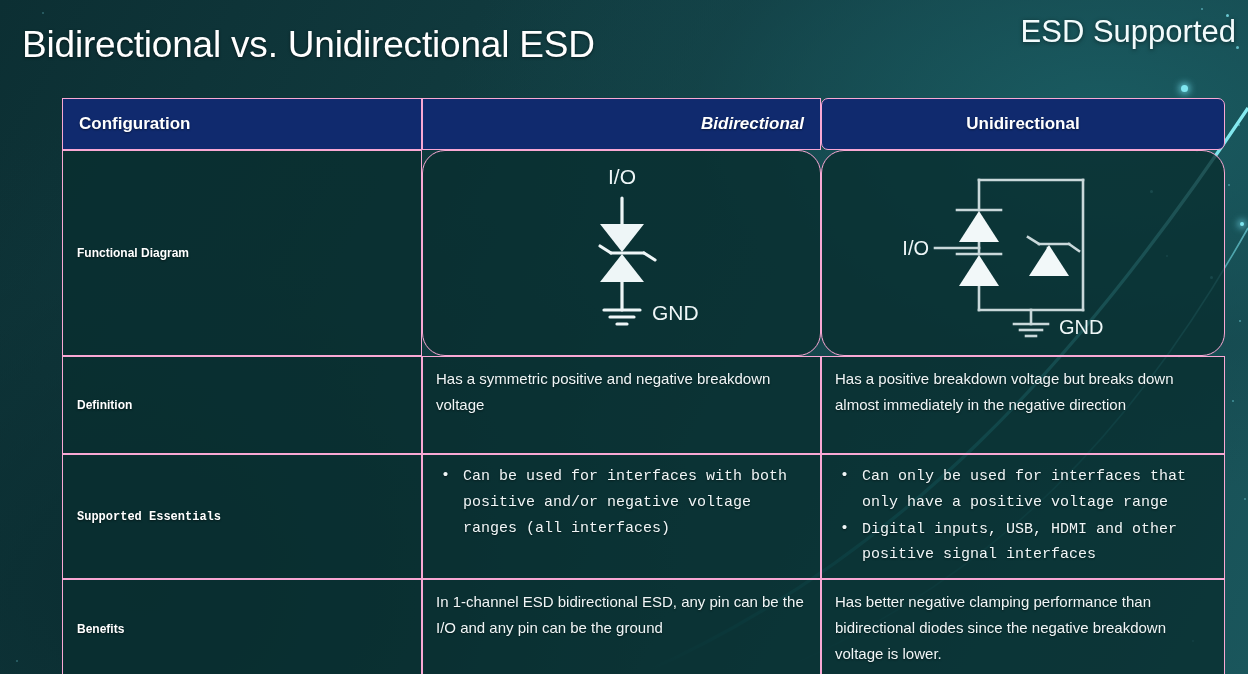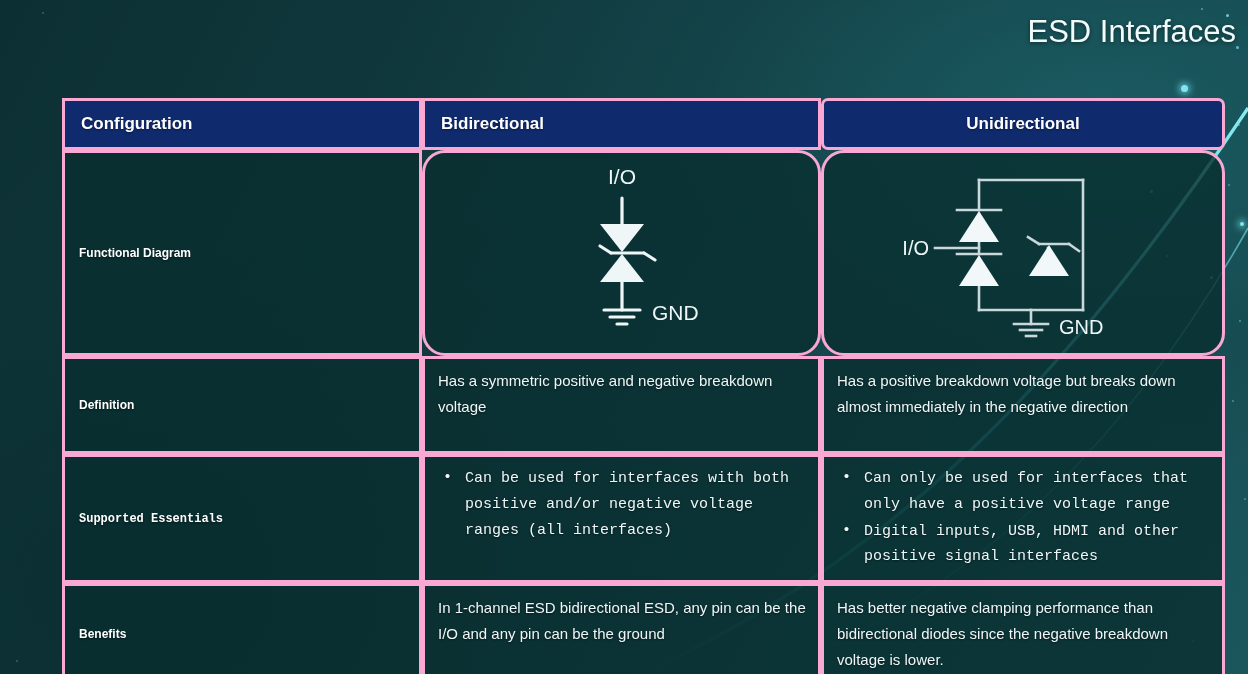--- a/index.html
+++ b/index.html
@@ -77,35 +77,35 @@
     left: 62px;
     top: 98px;
     width: 1163px;
     border-collapse: separate;
     border-spacing: 0;
     table-layout: fixed;
   }
 
   .comparison-table th,
   .comparison-table td {
-    border: 3px solid #f9a8d4;
+    border: 1px solid #f9a8d4;
     vertical-align: middle;
   }
 
   thead th {
     background: #102a6e;
     color: #ffffff;
     font-size: 17px;
     font-weight: bold;
     height: 52px;
     padding: 0 16px;
     text-shadow: 0 1px 2px rgba(0,0,0,0.45);
   }
   th.col-config { text-align: left; width: 360px; }
-  th.col-bidi   { text-align: left; width: 399px; }
+  th.col-bidi   { text-align: right; width: 399px; font-style: italic; }
   th.col-uni    { text-align: center; width: 404px; border-radius: 7px; }
 
   tbody td {
     background: rgba(9,46,48,0.80);
     color: #f0f6f7;
   }
 
   td.row-label {
     font-size: 12px;
     font-weight: bold;
@@ -192,21 +192,22 @@
     <div class="particle" style="left:1178px;top:356px;width:2px;height:2px;opacity:.4;"></div>
     <div class="particle" style="left:1232px;top:400px;width:2px;height:2px;opacity:.45;"></div>
     <div class="particle" style="left:1244px;top:498px;width:2px;height:2px;opacity:.4;"></div>
     <div class="particle" style="left:1192px;top:640px;width:2px;height:2px;opacity:.35;"></div>
     <div class="particle" style="left:16px;top:660px;width:2px;height:2px;opacity:.3;"></div>
     <div class="particle" style="left:42px;top:12px;width:2px;height:2px;opacity:.3;"></div>
   </div>
 </div>
 
 <div class="header">
-  <div class="brand-tag">ESD Interfaces</div>
+  <div class="slide-title">Bidirectional vs. Unidirectional ESD</div>
+  <div class="brand-tag">ESD Supported</div>
 </div>
 
 <table class="comparison-table">
   <thead>
     <tr>
       <th class="col-config">Configuration</th>
       <th class="col-bidi">Bidirectional</th>
       <th class="col-uni">Unidirectional</th>
     </tr>
   </thead>

